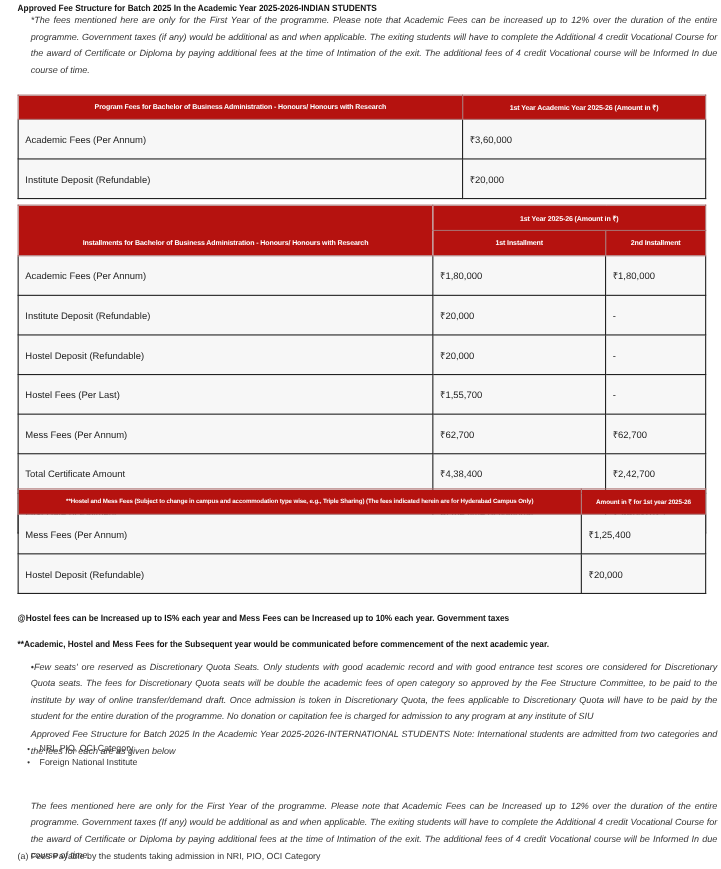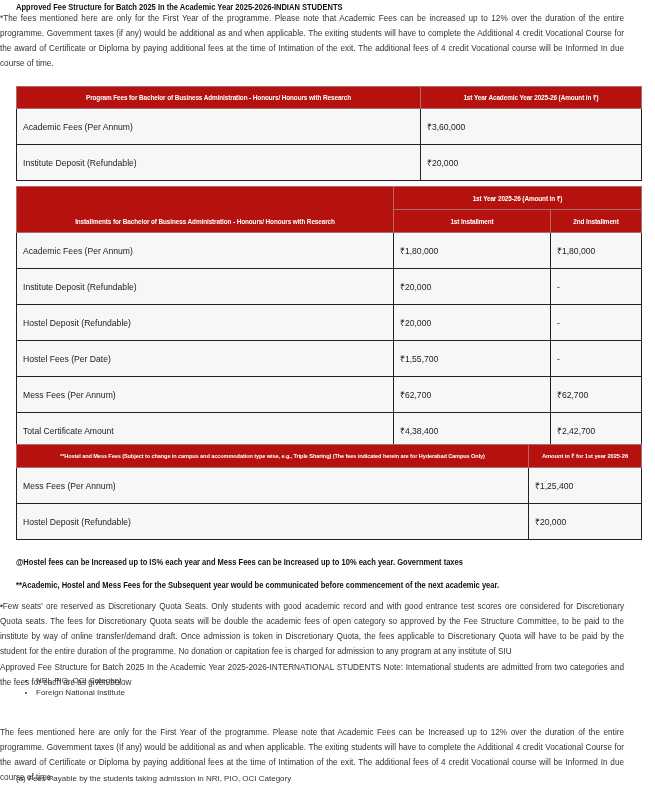--- a/index.html
+++ b/index.html
@@ -1,21 +1,21 @@
 <!DOCTYPE html>
 <html><head>
 <meta charset="utf-8">
 <style>
   html, body { margin: 0; padding: 0; background: #ffffff; }
   body {
     width: 655px; height: 790px; overflow: hidden; position: relative;
     font-family: "Liberation Sans", sans-serif; color: #222; font-size: 8.6px;
   }
   .title { position: absolute; left: 16px; top: 3px; font-size: 8.2px; font-weight: bold; color: #111; transform: scaleX(0.92); transform-origin: left; white-space: nowrap; }
-  .para { position: absolute; left: 0; width: 624px; font-size: 8.2px; line-height: 15px; text-align: justify; color: #333; }
+  .para { position: absolute; left: 28px; width: 624px; font-size: 8.2px; line-height: 15px; text-align: justify; color: #333; font-style: italic; }
   table { position: absolute; left: 16px; border-collapse: collapse; table-layout: fixed; }
   th {
     background: #b5120f; color: #fff; font-family: "Liberation Sans", sans-serif; font-weight: bold;
     font-size: 6.4px; border: 1px solid #a96b6b; text-align: center; padding: 0 4px; letter-spacing: -0.1px;
     white-space: nowrap; overflow: hidden;
   }
   td {
     background: #f7f7f7; border: 1.3px solid #222; font-size: 8.6px; padding: 5px 6px; height: 25px; color: #222; white-space: nowrap;
   }
   .t1 { top: 86px; width: 625px; }
@@ -80,21 +80,21 @@
     <td>Institute Deposit (Refundable)</td>
     <td>₹20,000</td>
     <td>-</td>
   </tr>
   <tr>
     <td>Hostel Deposit (Refundable)</td>
     <td>₹20,000</td>
     <td>-</td>
   </tr>
   <tr>
-    <td>Hostel Fees (Per Date)</td>
+    <td>Hostel Fees (Per Last)</td>
     <td>₹1,55,700</td>
     <td>-</td>
   </tr>
   <tr>
     <td>Mess Fees (Per Annum)</td>
     <td>₹62,700</td>
     <td>₹62,700</td>
   </tr>
   <tr>
     <td>Total Certificate Amount</td>

